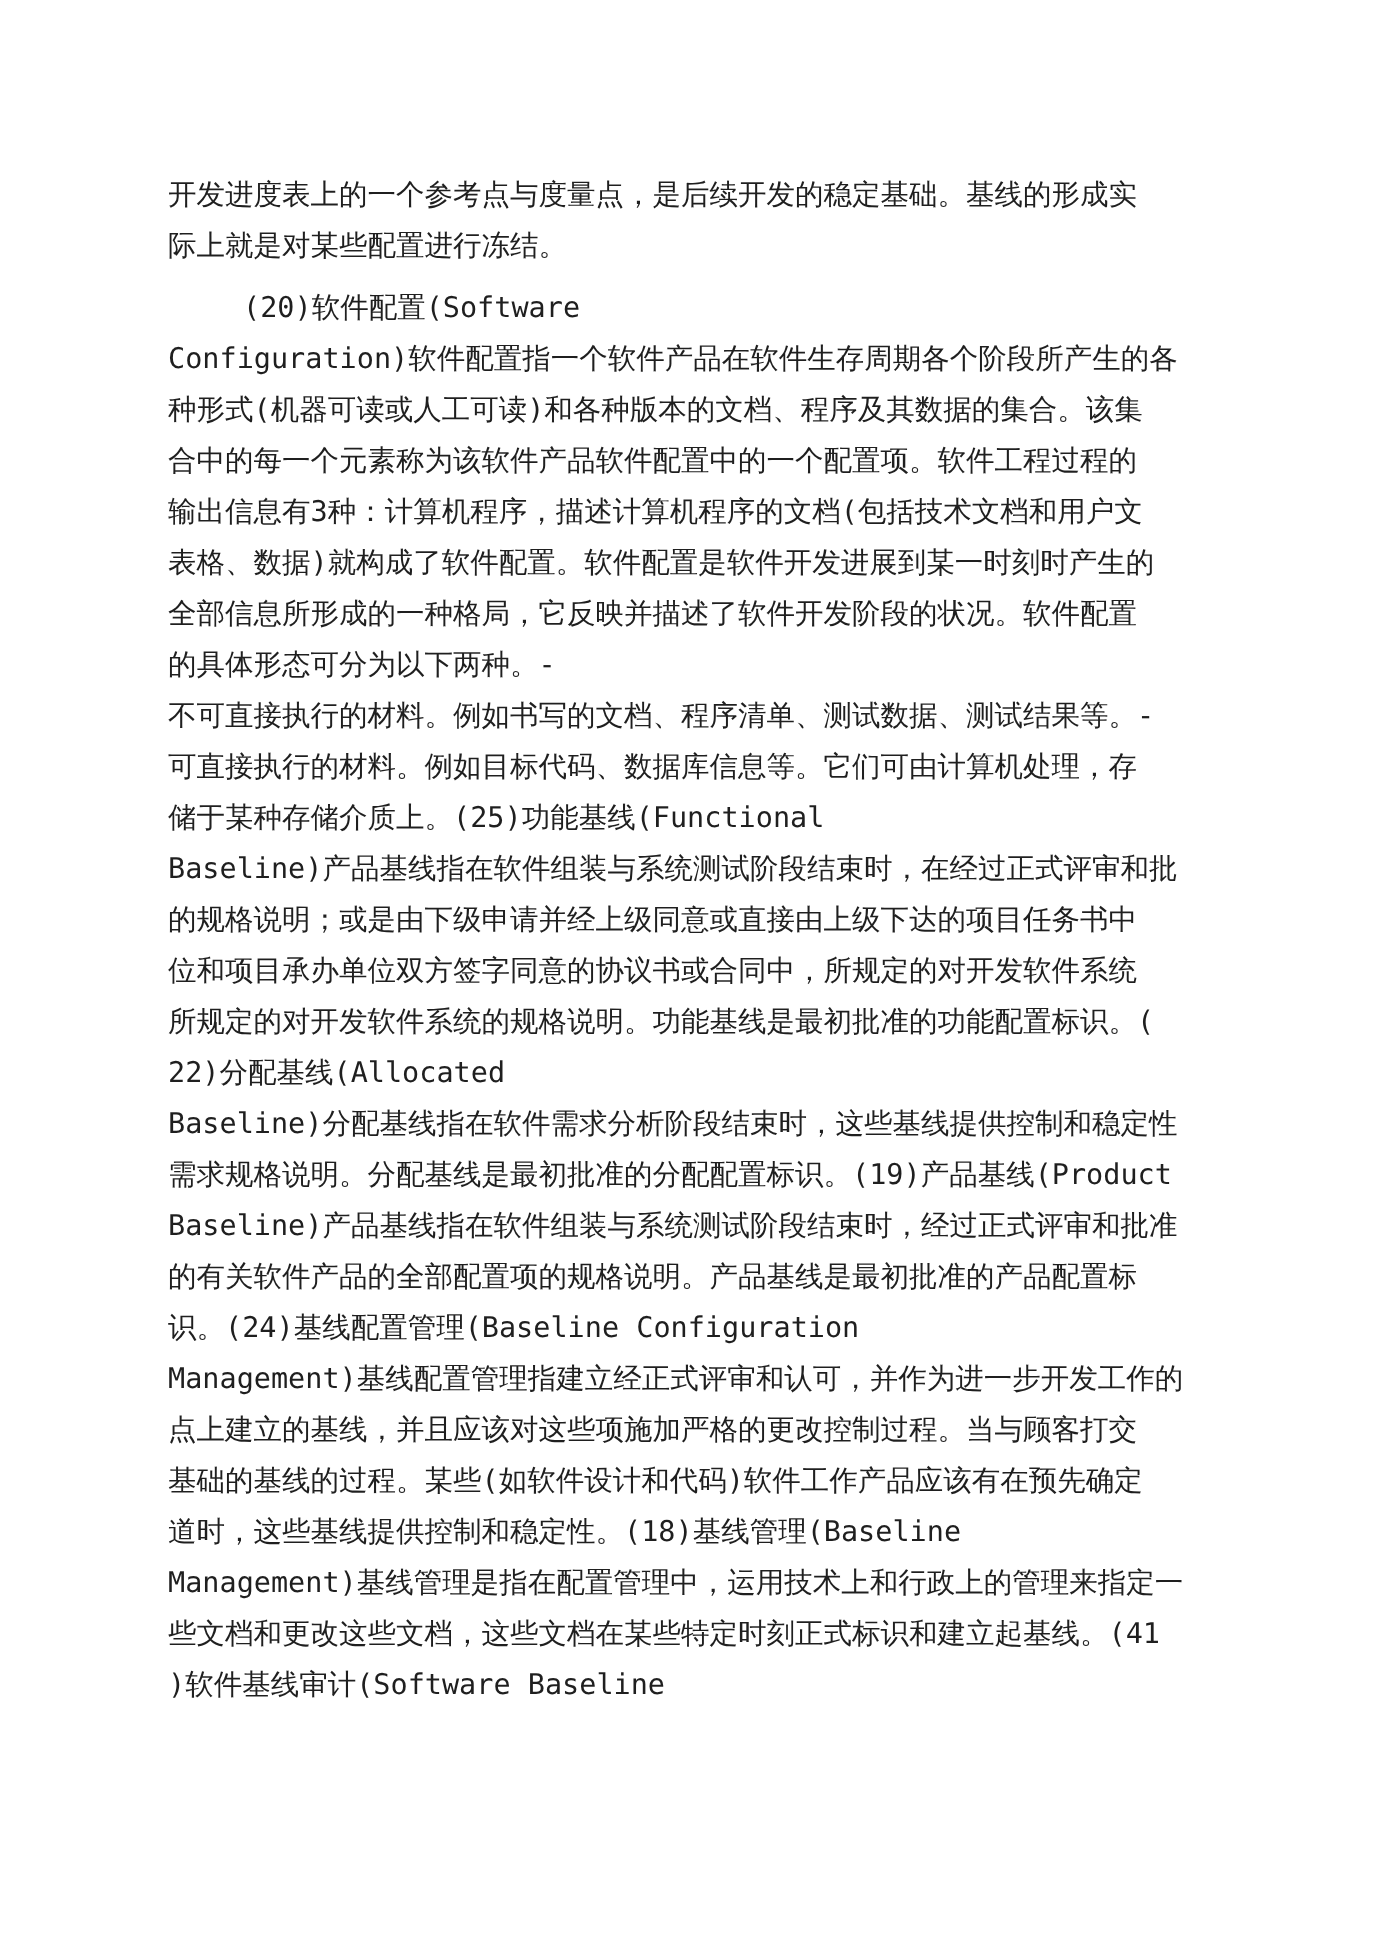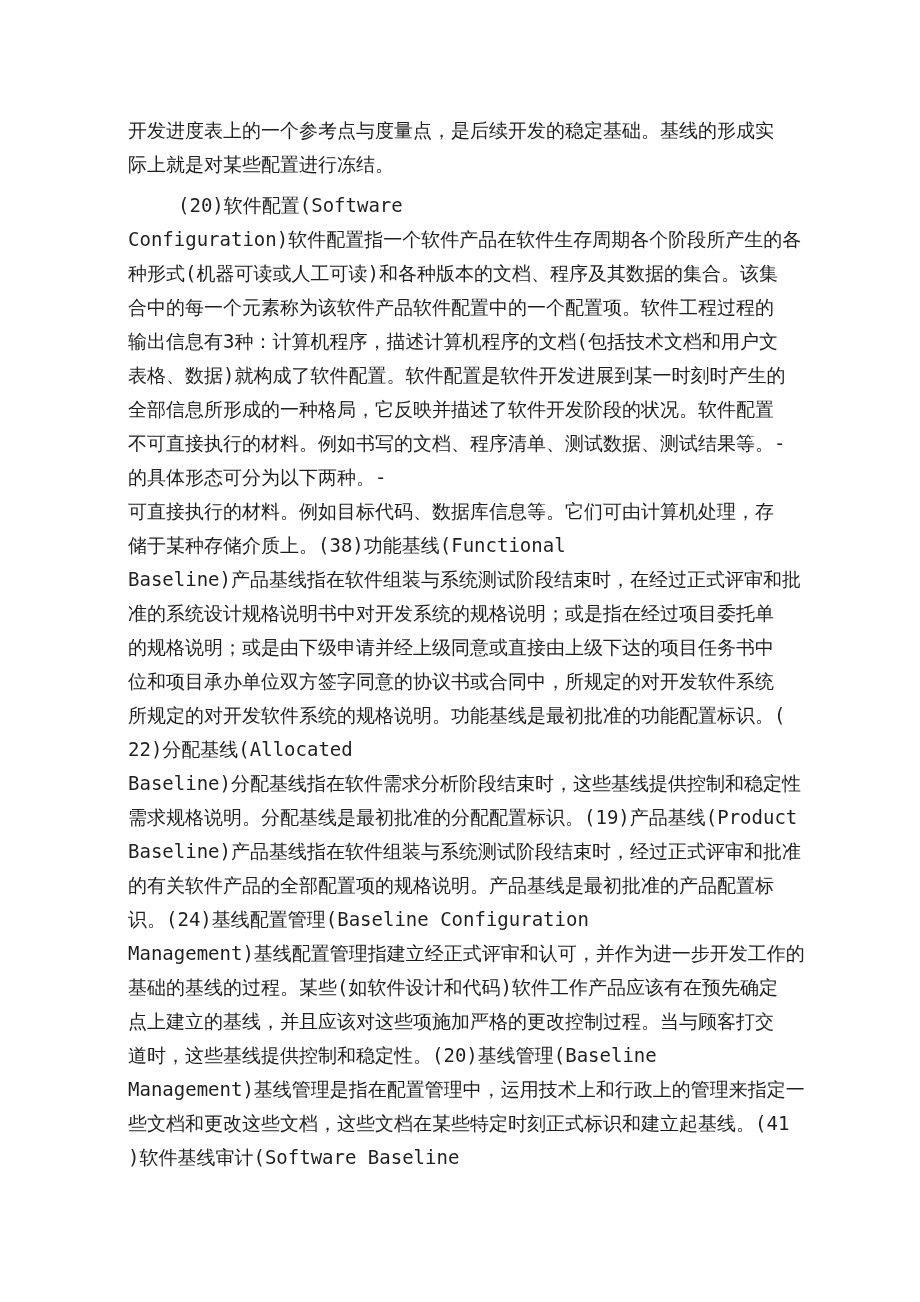--- a/index.html
+++ b/index.html
@@ -9,21 +9,21 @@
   }
   .page {
     position: relative;
     width: 920px;
     height: 1302px;
     background: #ffffff;
     overflow: hidden;
   }
   .content {
     position: absolute;
-    left: 128px;
+    left: 112px;
     top: 113px;
     width: 680px;
     font-family: "DejaVu Sans Mono", "Liberation Mono", monospace;
     font-size: 19px;
     line-height: 34px;
     color: #1f1f1f;
     text-align: left;
   }
   .paragraph { margin: 0; padding: 0; }
   .paragraph + .paragraph { margin-top: 7px; }
@@ -43,37 +43,36 @@
         <div class="line">际上就是对某些配置进行冻结。</div>
       </div>
       <div class="paragraph indent">
         <div class="line">(20)软件配置(Software</div>
         <div class="line">Configuration)软件配置指一个软件产品在软件生存周期各个阶段所产生的各</div>
         <div class="line">种形式(机器可读或人工可读)和各种版本的文档、程序及其数据的集合。该集</div>
         <div class="line">合中的每一个元素称为该软件产品软件配置中的一个配置项。软件工程过程的</div>
         <div class="line">输出信息有3种：计算机程序，描述计算机程序的文档(包括技术文档和用户文</div>
         <div class="line">表格、数据)就构成了软件配置。软件配置是软件开发进展到某一时刻时产生的</div>
         <div class="line">全部信息所形成的一种格局，它反映并描述了软件开发阶段的状况。软件配置</div>
+        <div class="line">的具体形态可分为以下两种。-</div>
         <div class="line">不可直接执行的材料。例如书写的文档、程序清单、测试数据、测试结果等。-</div>
-        <div class="line">的具体形态可分为以下两种。-</div>
         <div class="line">可直接执行的材料。例如目标代码、数据库信息等。它们可由计算机处理，存</div>
-        <div class="line">储于某种存储介质上。(38)功能基线(Functional</div>
+        <div class="line">储于某种存储介质上。(25)功能基线(Functional</div>
         <div class="line">Baseline)产品基线指在软件组装与系统测试阶段结束时，在经过正式评审和批</div>
-        <div class="line">准的系统设计规格说明书中对开发系统的规格说明；或是指在经过项目委托单</div>
         <div class="line">的规格说明；或是由下级申请并经上级同意或直接由上级下达的项目任务书中</div>
         <div class="line">位和项目承办单位双方签字同意的协议书或合同中，所规定的对开发软件系统</div>
         <div class="line">所规定的对开发软件系统的规格说明。功能基线是最初批准的功能配置标识。(</div>
         <div class="line">22)分配基线(Allocated</div>
         <div class="line">Baseline)分配基线指在软件需求分析阶段结束时，这些基线提供控制和稳定性</div>
         <div class="line">需求规格说明。分配基线是最初批准的分配配置标识。(19)产品基线(Product</div>
         <div class="line">Baseline)产品基线指在软件组装与系统测试阶段结束时，经过正式评审和批准</div>
         <div class="line">的有关软件产品的全部配置项的规格说明。产品基线是最初批准的产品配置标</div>
         <div class="line">识。(24)基线配置管理(Baseline Configuration</div>
         <div class="line">Management)基线配置管理指建立经正式评审和认可，并作为进一步开发工作的</div>
+        <div class="line">点上建立的基线，并且应该对这些项施加严格的更改控制过程。当与顾客打交</div>
         <div class="line">基础的基线的过程。某些(如软件设计和代码)软件工作产品应该有在预先确定</div>
-        <div class="line">点上建立的基线，并且应该对这些项施加严格的更改控制过程。当与顾客打交</div>
-        <div class="line">道时，这些基线提供控制和稳定性。(20)基线管理(Baseline</div>
+        <div class="line">道时，这些基线提供控制和稳定性。(18)基线管理(Baseline</div>
         <div class="line">Management)基线管理是指在配置管理中，运用技术上和行政上的管理来指定一</div>
         <div class="line">些文档和更改这些文档，这些文档在某些特定时刻正式标识和建立起基线。(41</div>
         <div class="line">)软件基线审计(Software Baseline</div>
       </div>
     </div>
 </div>
 
 </body></html>

